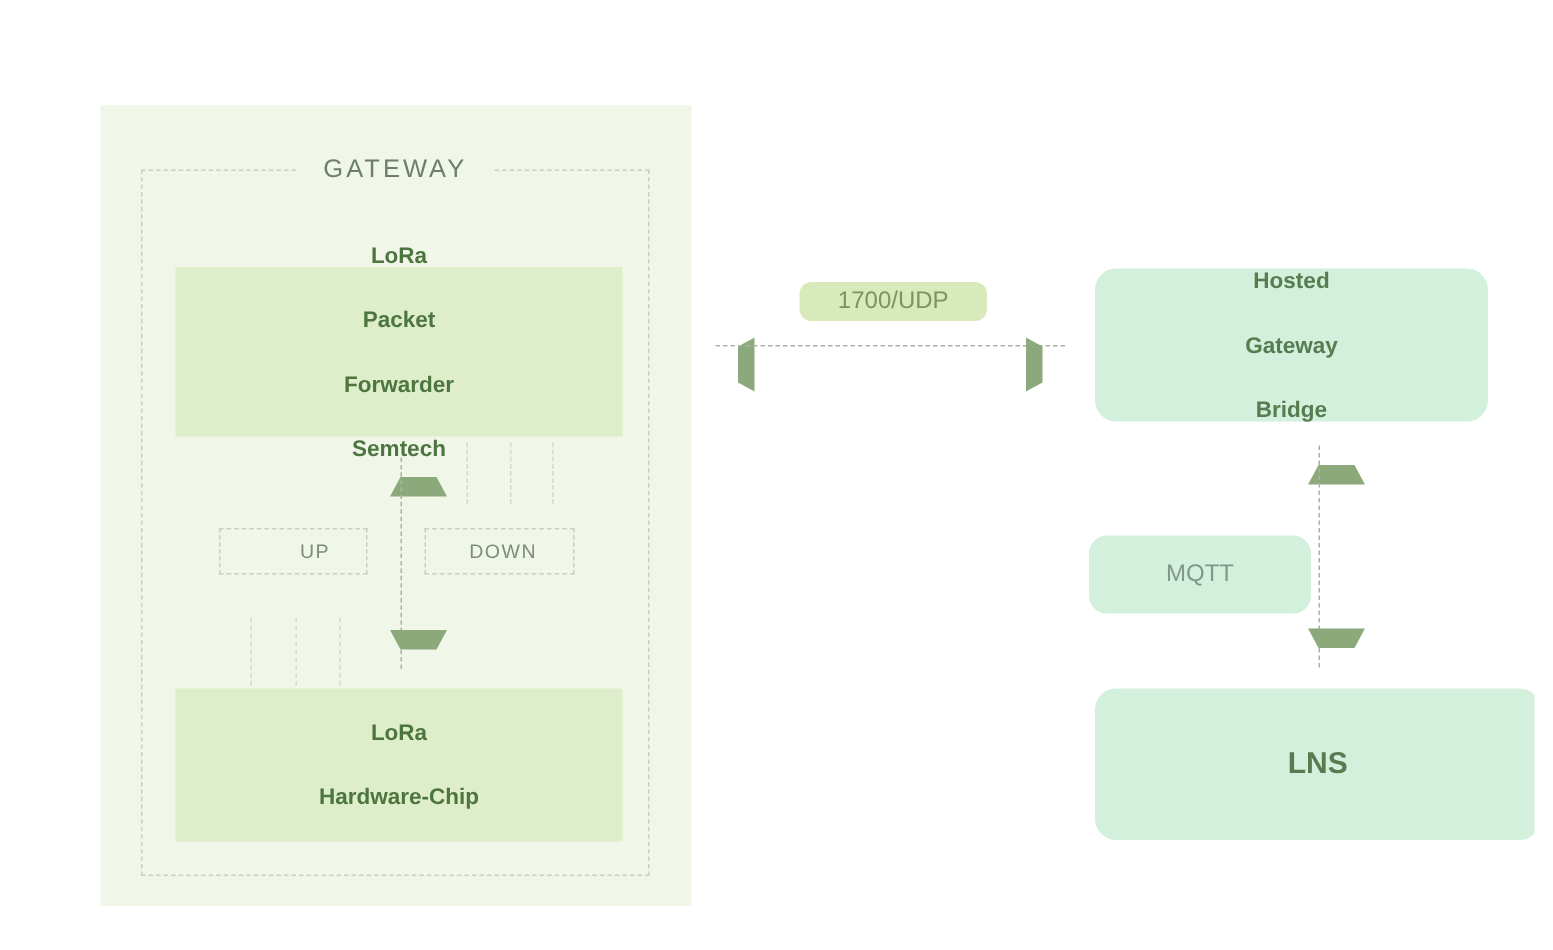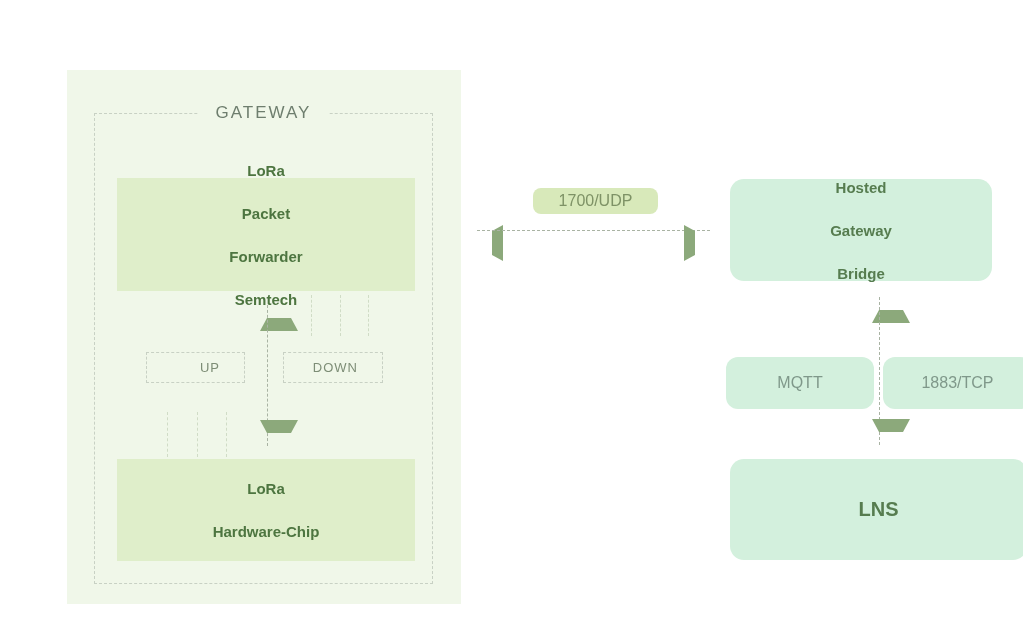--- a/index.html
+++ b/index.html
@@ -127,21 +127,18 @@
 
   <div class="varrow" style="left:848px;top:262px;height:170px">
     <i class="tri tri-up"></i>
     <i class="vline"></i>
     <i class="tri tri-down"></i>
   </div>
 
   <div class="proto-box mqtt-box">
     <span>MQTT</span>
   </div>
-  <div class="proto-box tcp-box">
-    <span>1883/TCP</span>
-  </div>
 
   <div class="node mint lns-node">
     <span>LNS</span>
   </div>
 
 </div>
 
 </body></html>

